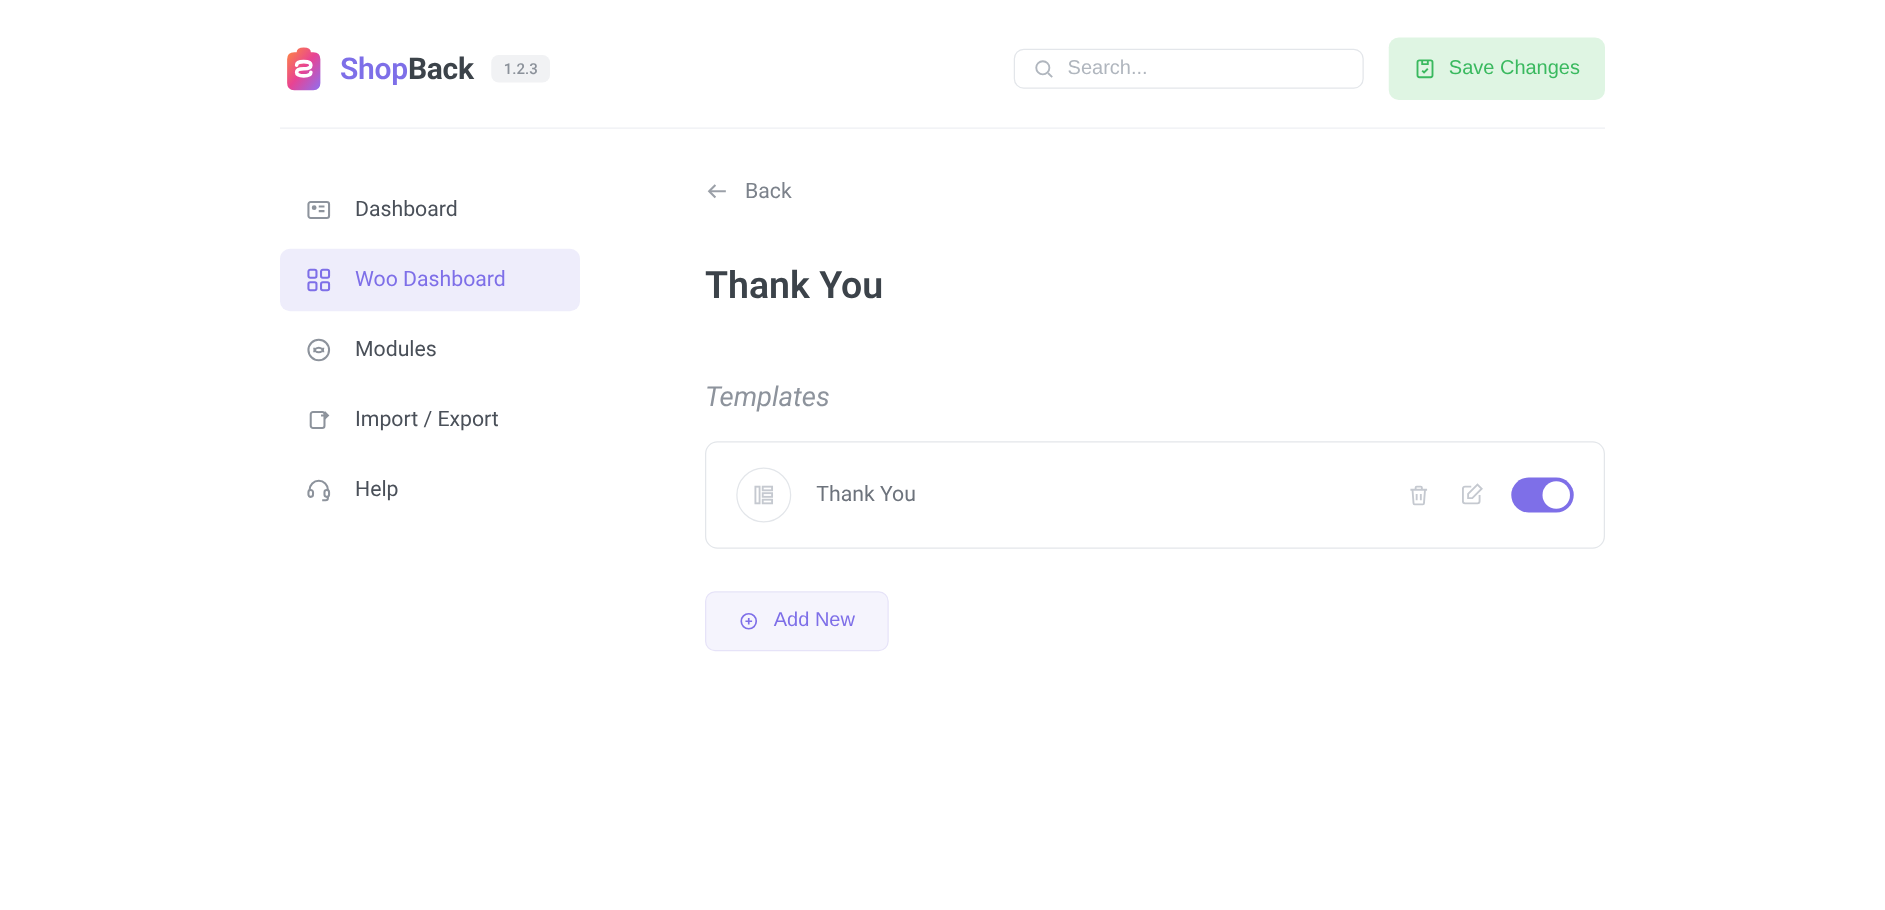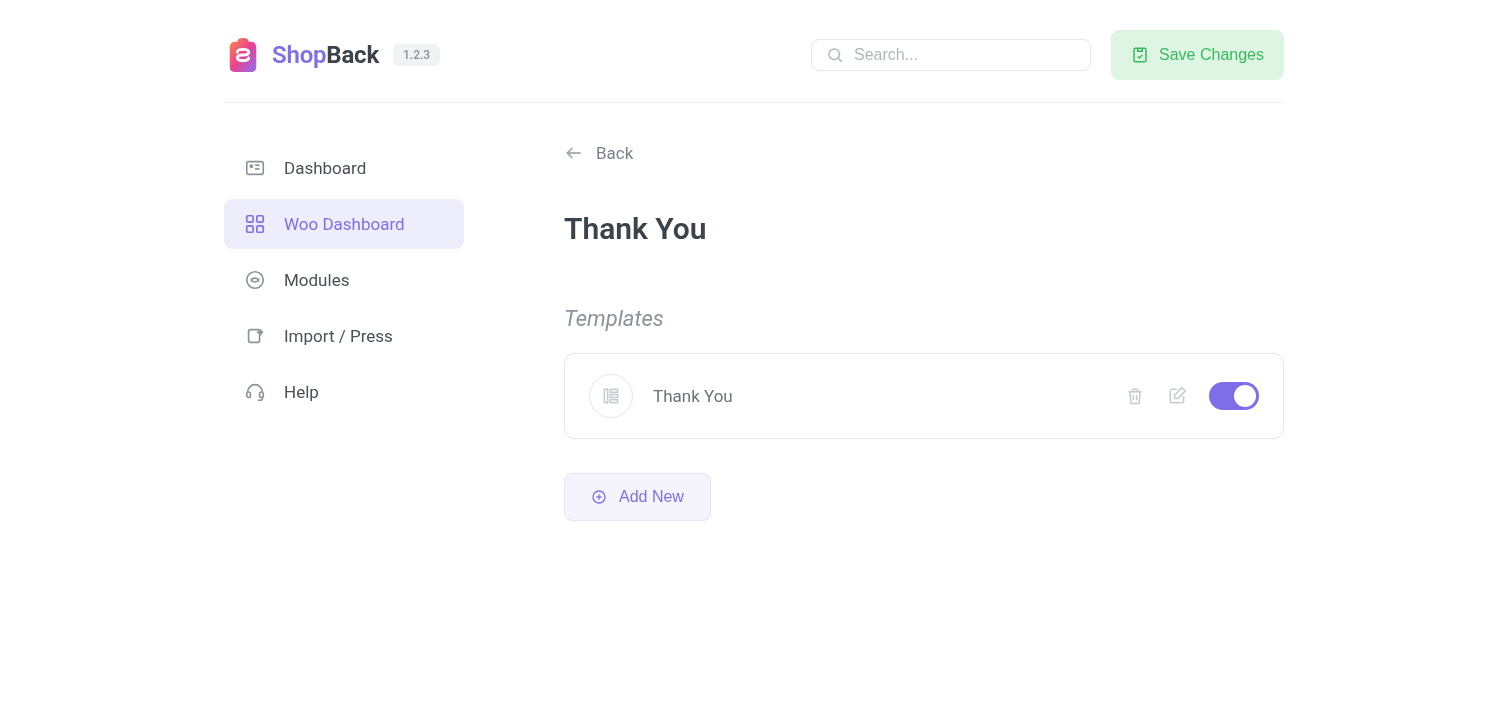--- a/index.html
+++ b/index.html
@@ -290,21 +290,21 @@
           <path d="M16 10 a4 4 0 0 1 -8 0"></path>
         </svg>
         <span>Modules</span>
       </div>
 
       <div class="nav-item">
         <svg class="nav-icon" viewBox="0 0 24 24" fill="none" stroke="#8d939c" stroke-width="1.8">
           <rect x="5" y="5" width="12" height="14" rx="2"></rect>
           <path d="M14 8 h6 M17 5 l3 3 -3 3"></path>
         </svg>
-        <span>Import / Press</span>
+        <span>Import / Export</span>
       </div>
 
       <div class="nav-item">
         <svg class="nav-icon" viewBox="0 0 24 24" fill="none" stroke="#8d939c" stroke-width="1.8">
           <path d="M4 12 a8 8 0 0 1 16 0"></path>
           <rect x="3" y="12" width="4" height="6" rx="2"></rect>
           <rect x="17" y="12" width="4" height="6" rx="2"></rect>
           <path d="M20 18 v1 a2 2 0 0 1 -2 2 h-3"></path>
         </svg>
         <span>Help</span>

